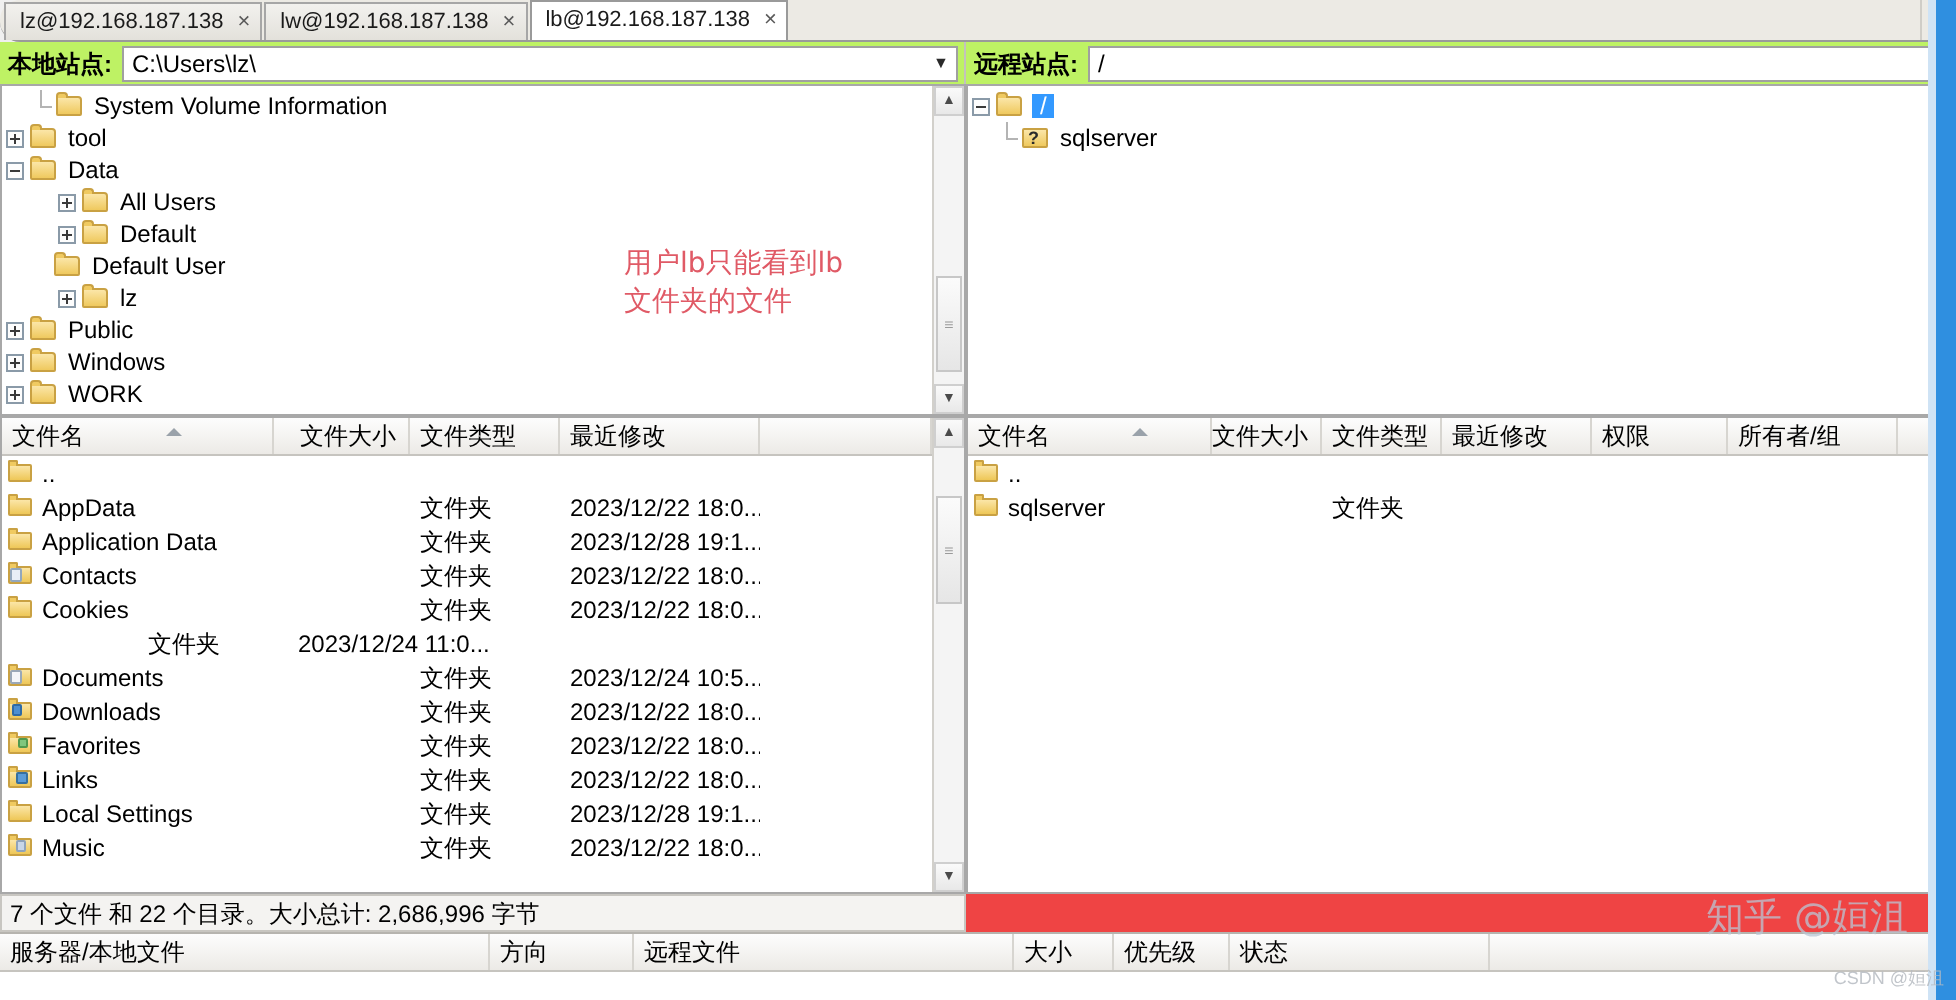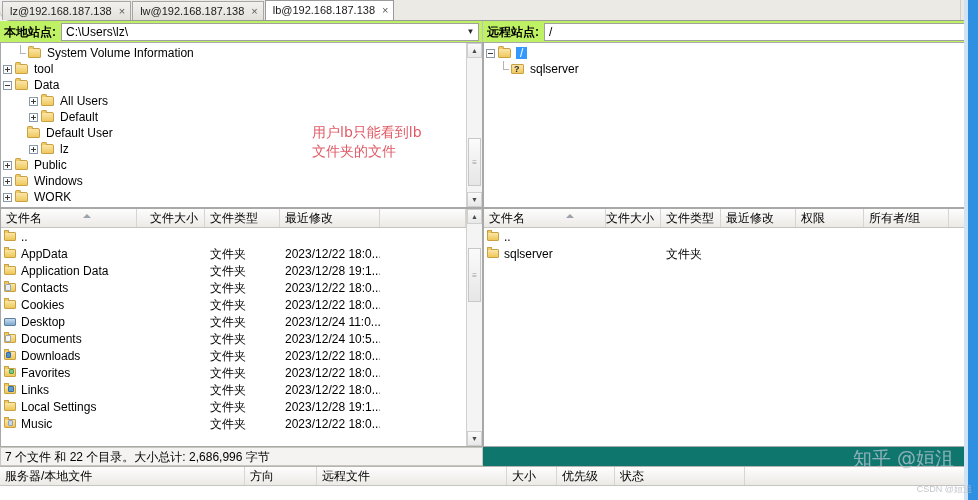--- a/index.html
+++ b/index.html
@@ -341,21 +341,21 @@
     border-color: #5d7fa2;
     top: 3px; height: 8px;
   }
   .ic.desktop .fold::before { display: none; }
 
   
   .statusrow {
     display: flex;
     height: 19px; min-height: 19px;
     box-sizing: border-box;
-    background: #0f766e;
+    background: #ef4444;
   }
   .statuscell {
     display: flex; align-items: center;
     padding-left: 4px;
     font-size: 12px;
     border: 1px solid #c8c6c1;
     background: #f4f3f1;
     box-sizing: border-box;
     white-space: nowrap;
     line-height: 1;
@@ -660,26 +660,20 @@
                     <span class="fold"></span>
                   </span>
                   <span>Cookies</span>
                 </div>
               <div class="c size" style="width:68px"></div>
               <div class="c type" style="width:75px">文件夹</div>
               <div class="c mod" style="width:100px">2023/12/22 18:0...</div>
             </div>
 
             <div class="lrow">
-              <div class="c name" style="width:136px">
-                  <span class="ic desktop">
-                    <span class="fold"></span>
-                  </span>
-                  <span>Desktop</span>
-                </div>
               <div class="c size" style="width:68px"></div>
               <div class="c type" style="width:75px">文件夹</div>
               <div class="c mod" style="width:100px">2023/12/24 11:0...</div>
             </div>
 
             <div class="lrow">
               <div class="c name" style="width:136px">
                   <span class="ic">
                     <span class="fold"></span>
                     <span class="badge" style="background:#f4f6f9;border:1px solid #9aa8b8;"></span>

